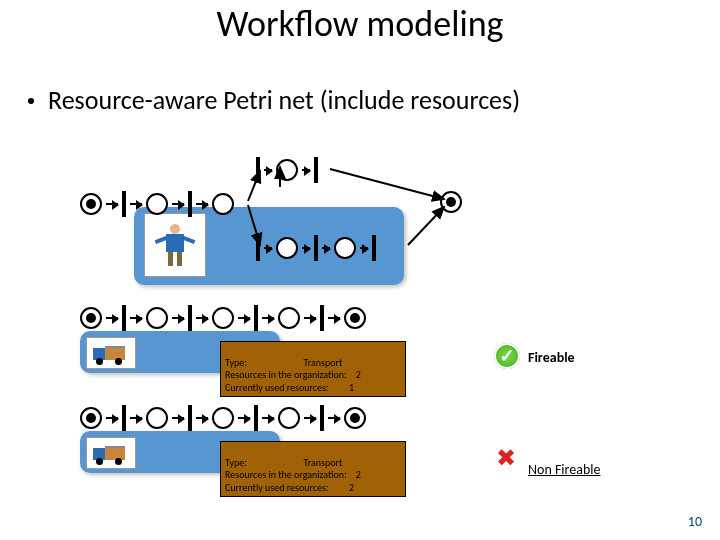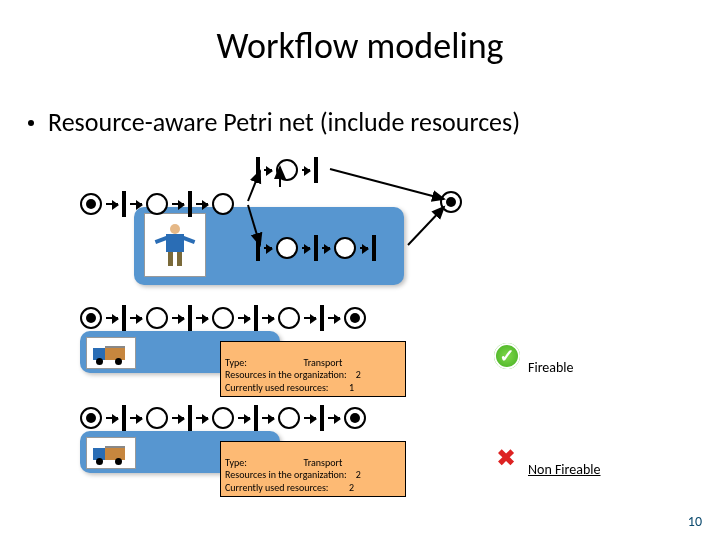--- a/index.html
+++ b/index.html
@@ -7,21 +7,21 @@
     margin: 0;
     width: 720px;
     height: 540px;
     font-family: Calibri, Arial, sans-serif;
     background: #fff;
     position: relative;
   }
   .title {
     font-size: 36px;
     text-align: center;
-    margin-top: 24px;
+    margin-top: 2px;
     font-weight: 400;
   }
   .bullet-row {
     margin-top: 38px;
     margin-left: 28px;
     font-size: 26px;
   }
   .bullet-row .dot {
     display: inline-block;
     width: 6px; height: 6px;
@@ -93,21 +93,21 @@
     border-left: 7px solid #000;
     border-top: 5px solid transparent;
     border-bottom: 5px solid transparent;
   }
   .arrow.short { width: 8px; }
   .info-box {
     position: absolute;
     font-size: 10px;
     line-height: 1.25;
     border: 1px solid #000;
-    background: #fdba74;
+    background: #a16207;
     padding: 2px 4px;
     white-space: pre;
   }
   .status-label {
     position: absolute;
     font-size: 14px;
   }
   .page-num {
     position: absolute;
     right: 18px;
@@ -284,21 +284,21 @@
   </div>
 
   <div class="info-box" style="left:140px; top:196px; width:186px;">
 <span>Type:</span>                         <span>Transport</span>
 <span>Resources in the organization:</span>    <span>2</span>
 <span>Currently used resources:</span>         <span>1</span></div>
 
   <div style="position:absolute; left:414px; top:198px;">
     <div class="icon-pill check">✓</div>
   </div>
-  <div class="status-label" style="left:448px; top:214px;">Fireable</div>
+  <div class="status-label" style="left:448px; top:204px;font-weight:bold;">Fireable</div>
 
   <div class="res-box" style="left:0px; top:286px; width:200px; height:42px;"></div>
   <div class="res-img" style="left:6px; top:292px; width:50px; height:32px;">
     <div class="truck">
         <div class="cab"></div>
         <div class="cargo"></div>
         <div class="w1"></div>
         <div class="w2"></div>
       </div>
   </div>

